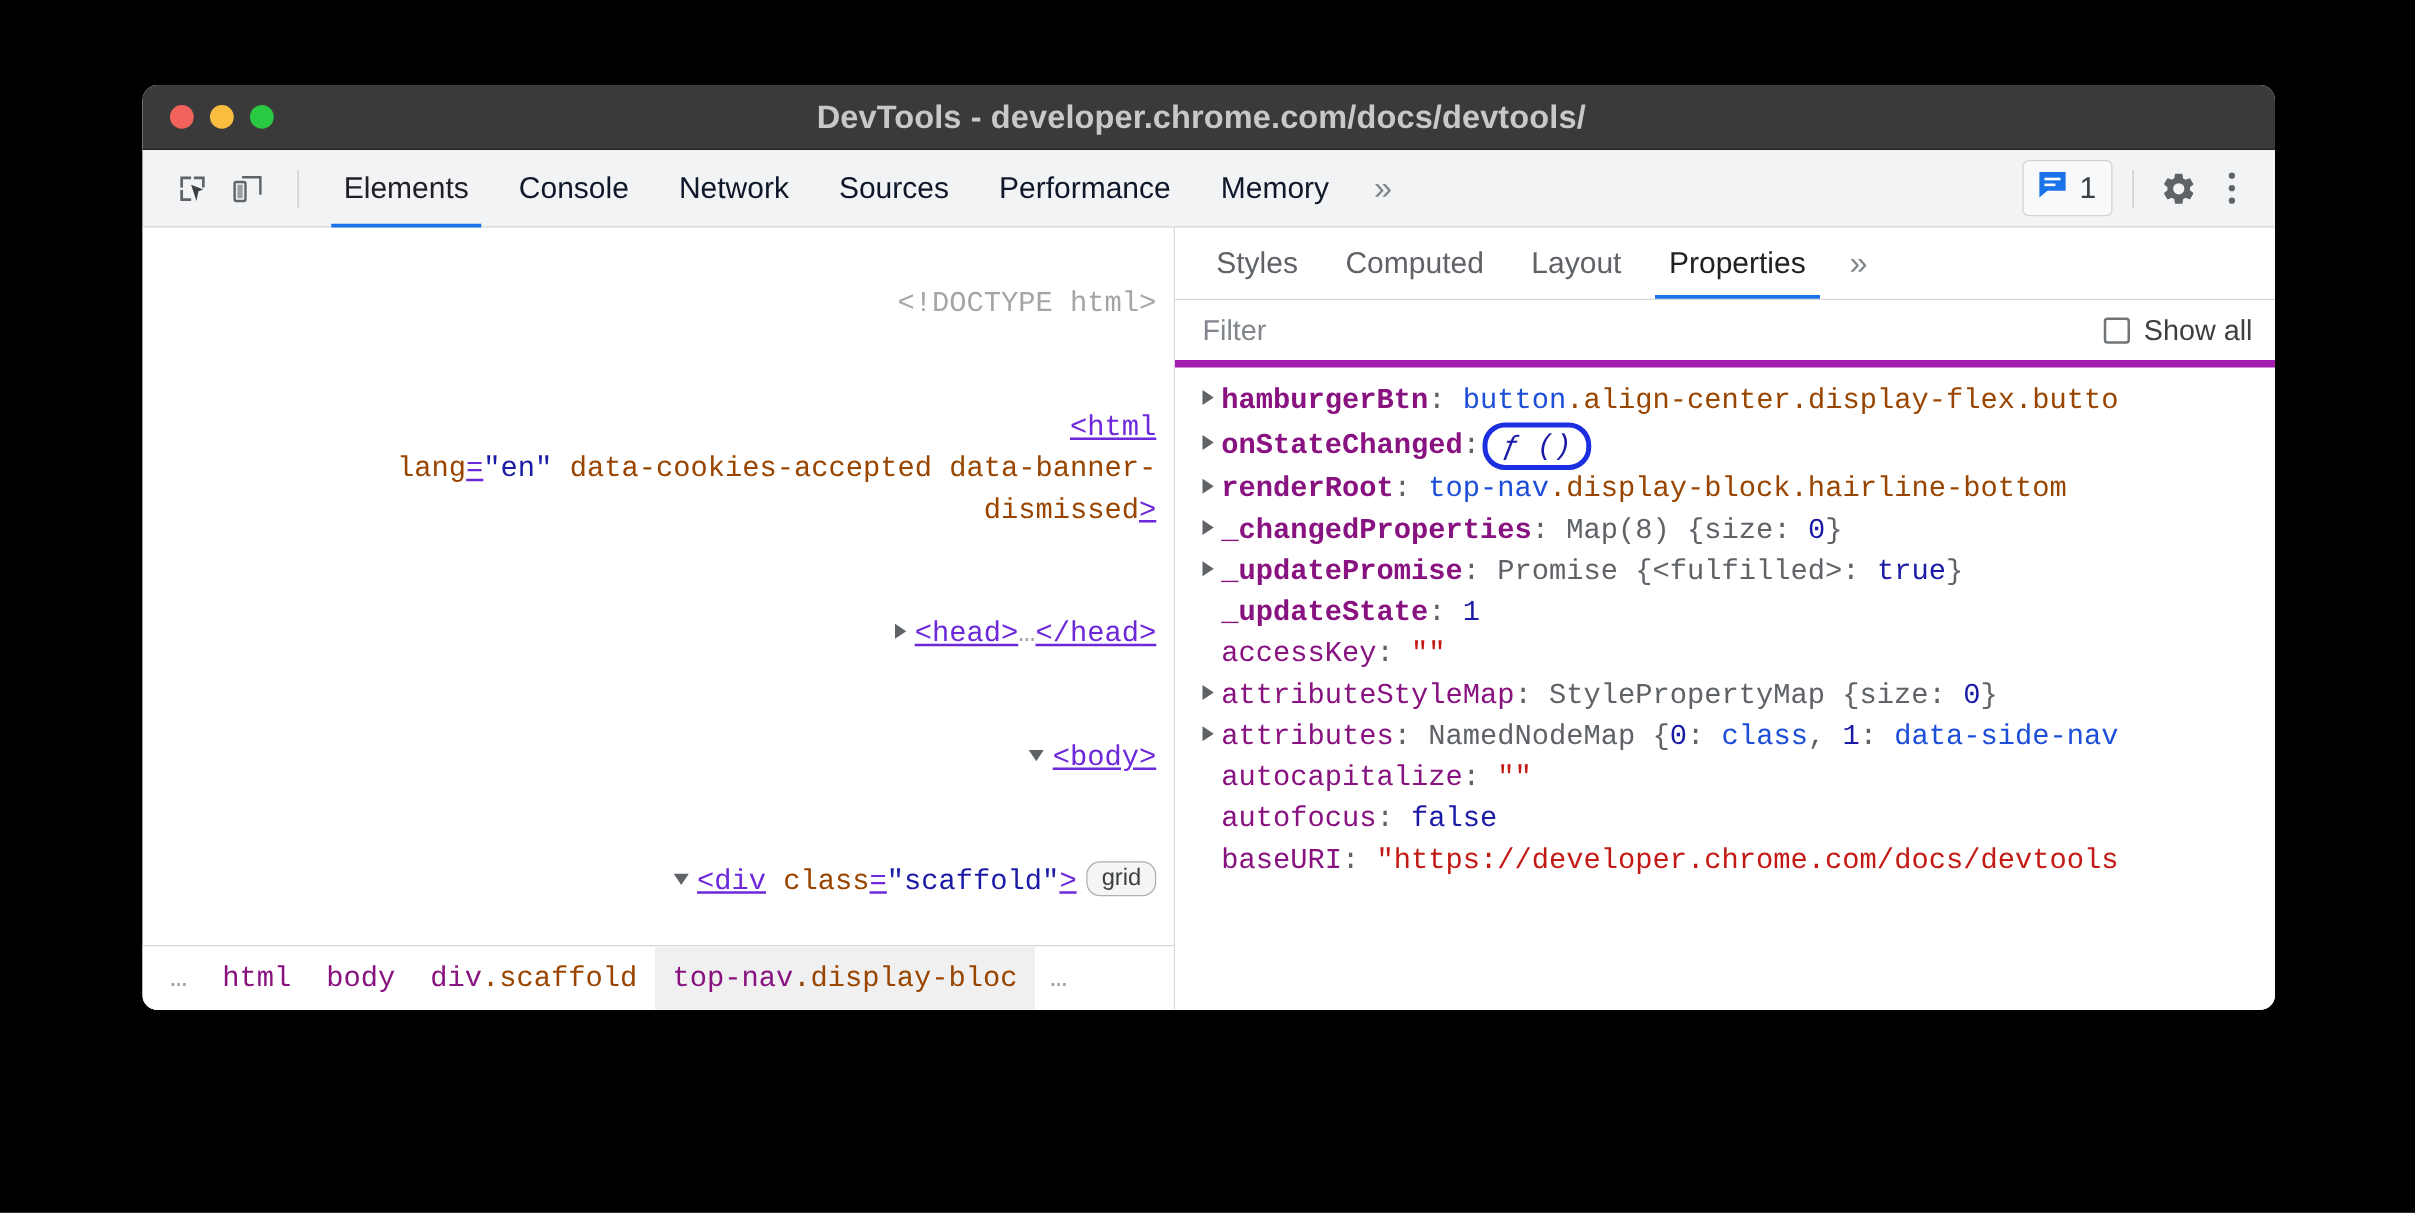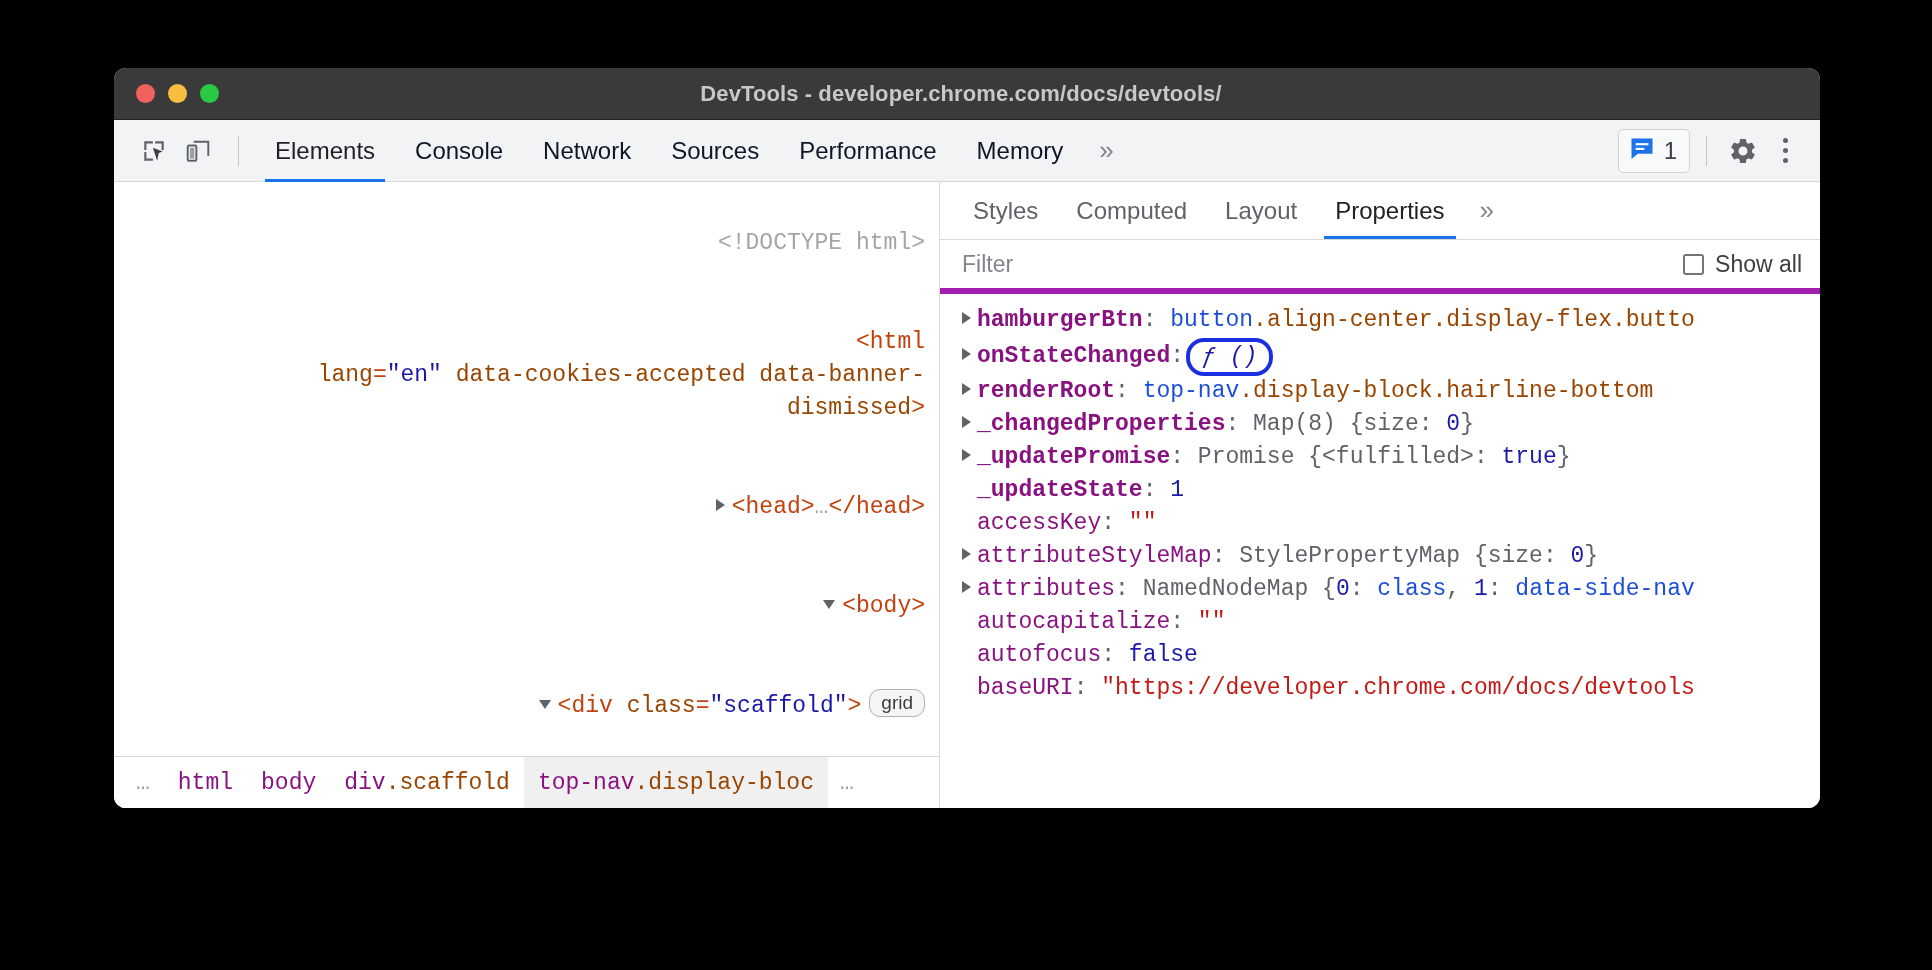--- a/index.html
+++ b/index.html
@@ -30,21 +30,21 @@
     border-bottom: 1px solid #222;
     display: flex; align-items: center;
   }
   .traffic { display:flex; gap:13px; margin-left: 22px; }
   .dot { width: 19px; height: 19px; border-radius: 50%; }
   .dot.red { background:#f2625c; }
   .dot.yellow { background:#f9bd3f; }
   .dot.green { background:#2ac943; }
   .win-title {
     position:absolute; left:0; right:12px; text-align:center;
-    color:#c8c8c8; font-size: 22px; font-weight: bold;
+    color:#c8c8c8; font-size: 26px; font-weight: bold;
     letter-spacing: .1px; pointer-events:none;
   }
 
   
   .toolbar {
     height: 62px;
     background: #f1f3f4;
     border-bottom: 1px solid #d8d8d8;
     display:flex; align-items:center;
     padding: 0 16px 0 20px;
@@ -91,21 +91,21 @@
     font-size: 23px; line-height: 33px;
     padding: 12px 0 0 0;
     color:#303942;
   }
   .node { position:relative; padding: 0 14px 0 22px; white-space:pre-wrap; word-break:break-word;text-align:right; }
   .tw { display:inline-block; width:0; height:0; margin-right:7px;
         vertical-align: 2px; }
   .tw.closed { border-left: 9px solid #5f6368; border-top:6px solid transparent; border-bottom:6px solid transparent; }
   .tw.open { border-top: 9px solid #5f6368; border-left:6px solid transparent; border-right:6px solid transparent; vertical-align: 3px;}
   .doctype { color:#a5a5a5; }
-  .tag { color:#c2410c; }
+  .tag { color:#6d28d9;text-decoration:underline; }
   .attr { color:#994500; }
   .val { color:#1a1aa6; }
   .badge-grid {
     display:inline-block; border:1px solid #b0b0b0; border-radius: 11px;
     padding: 0 11px; font-size: 19px; line-height: 26px;
     color:#3c4043; background:#f5f5f5; font-family:"Liberation Sans", sans-serif;
     vertical-align: 3px; margin-left: 8px;
   }
   .ind1 { padding-left: 24px; }
   .ind2 { padding-left: 62px; }

